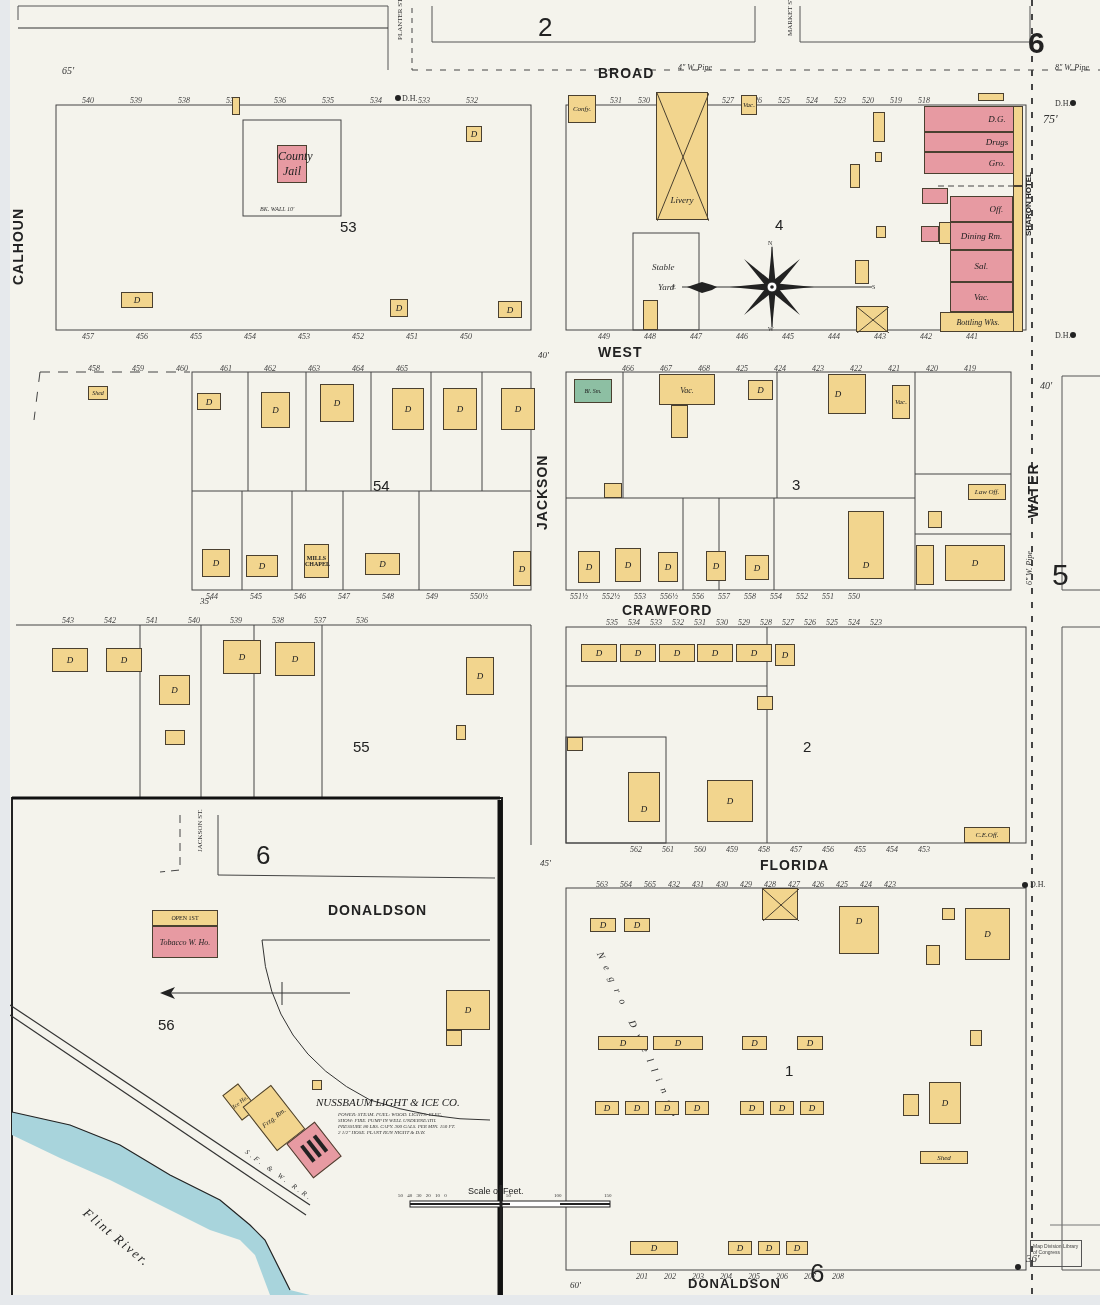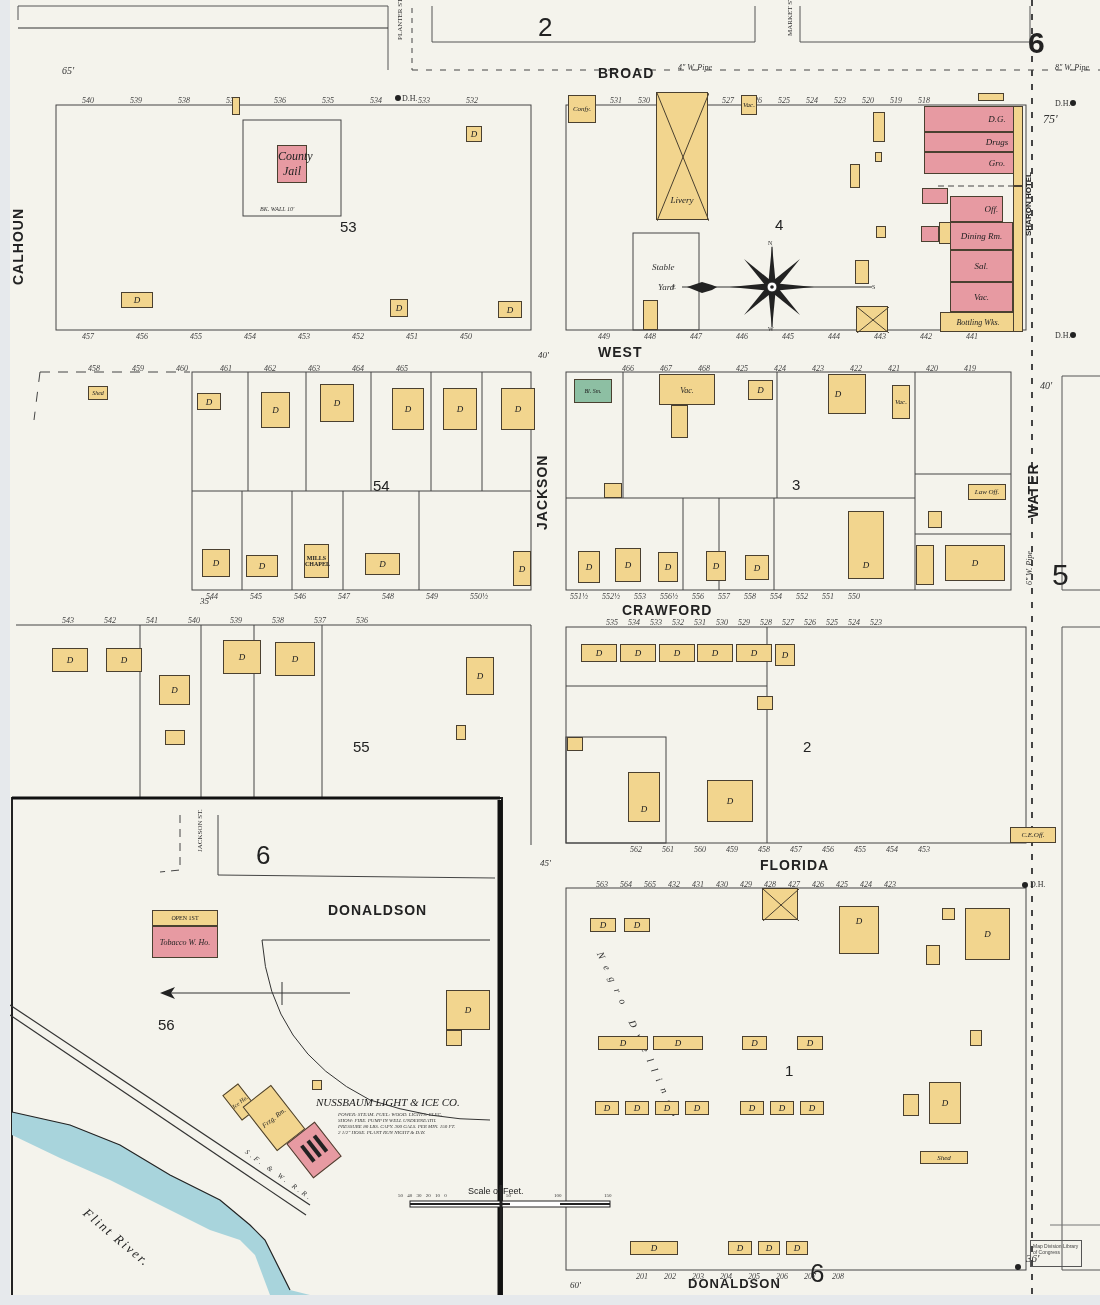--- a/index.html
+++ b/index.html
@@ -235,21 +235,21 @@
       <span style="left:50px;">D.G.</span>
     </div>
 <div class="b brick" style="left:914px;top:132px;width:96px;height:20px;">
       <span style="left:50px;">Drugs</span>
     </div>
 <div class="b brick" style="left:914px;top:152px;width:96px;height:22px;">
       <span style="left:50px;">Gro.</span>
     </div>
 <div class="b frame" style="left:968px;top:93px;width:26px;height:8px;"></div>
 <div class="b frame" style="left:1003px;top:106px;width:10px;height:80px;"></div>
-<div class="b brick" style="left:940px;top:196px;width:53px;height:26px;">
+<div class="b brick" style="left:940px;top:196px;width:63px;height:26px;">
       <span style="left:30px;">Off.</span>
     </div>
 <div class="b brick" style="left:940px;top:222px;width:63px;height:28px;">
       <span>Dining Rm.</span>
     </div>
 <div class="b brick" style="left:940px;top:250px;width:63px;height:32px;">
       <span>Sal.</span>
     </div>
 <div class="b brick" style="left:940px;top:282px;width:63px;height:30px;">
       <span>Vac.</span>
@@ -384,21 +384,21 @@
       <span>D</span>
     </div>
 <div class="b frame" style="left:747px;top:696px;width:16px;height:14px;"></div>
 <div class="b frame" style="left:557px;top:737px;width:16px;height:14px;"></div>
 <div class="b frame" style="left:618px;top:772px;width:32px;height:50px;">
       <span style="top:75%;">D</span>
     </div>
 <div class="b frame" style="left:697px;top:780px;width:46px;height:42px;">
       <span>D</span>
     </div>
-<div class="b frame" style="left:1000px;top:827px;width:36px;height:16px;padding-left:44px;">
+<div class="b frame" style="left:954px;top:827px;width:36px;height:16px;padding-left:44px;">
       <span style="font-size:7px;">C.E.Off.</span>
     </div>
 
 <div class="b frame" style="left:580px;top:918px;width:26px;height:14px;">
       <span>D</span>
     </div>
 <div class="b frame" style="left:614px;top:918px;width:26px;height:14px;">
       <span>D</span>
     </div>
 <div class="b frame" style="left:752px;top:888px;width:36px;height:32px;">

